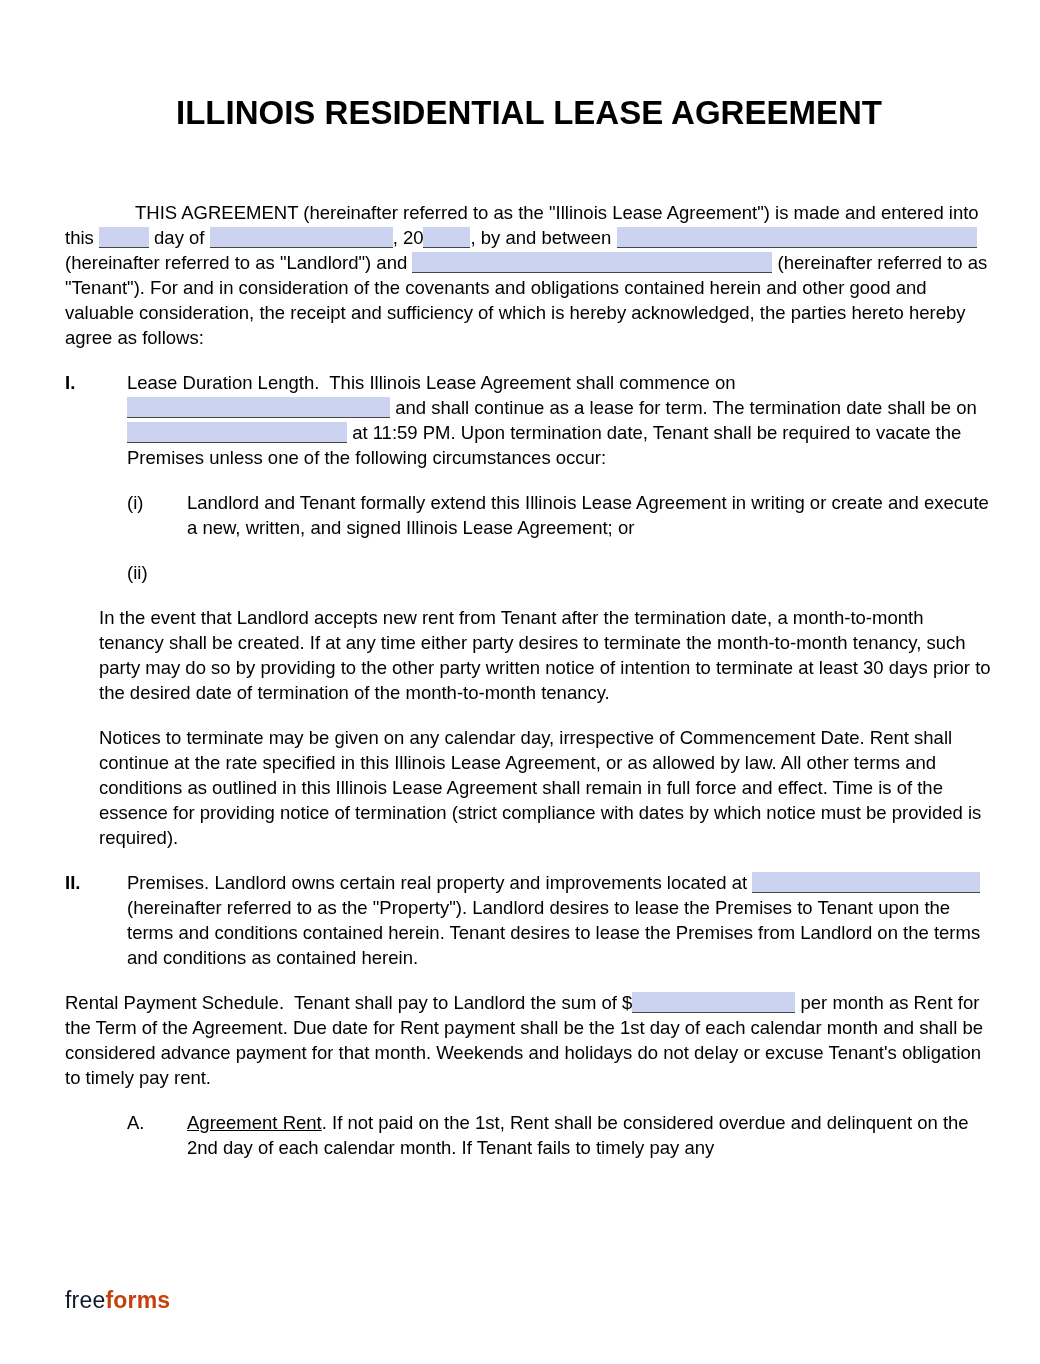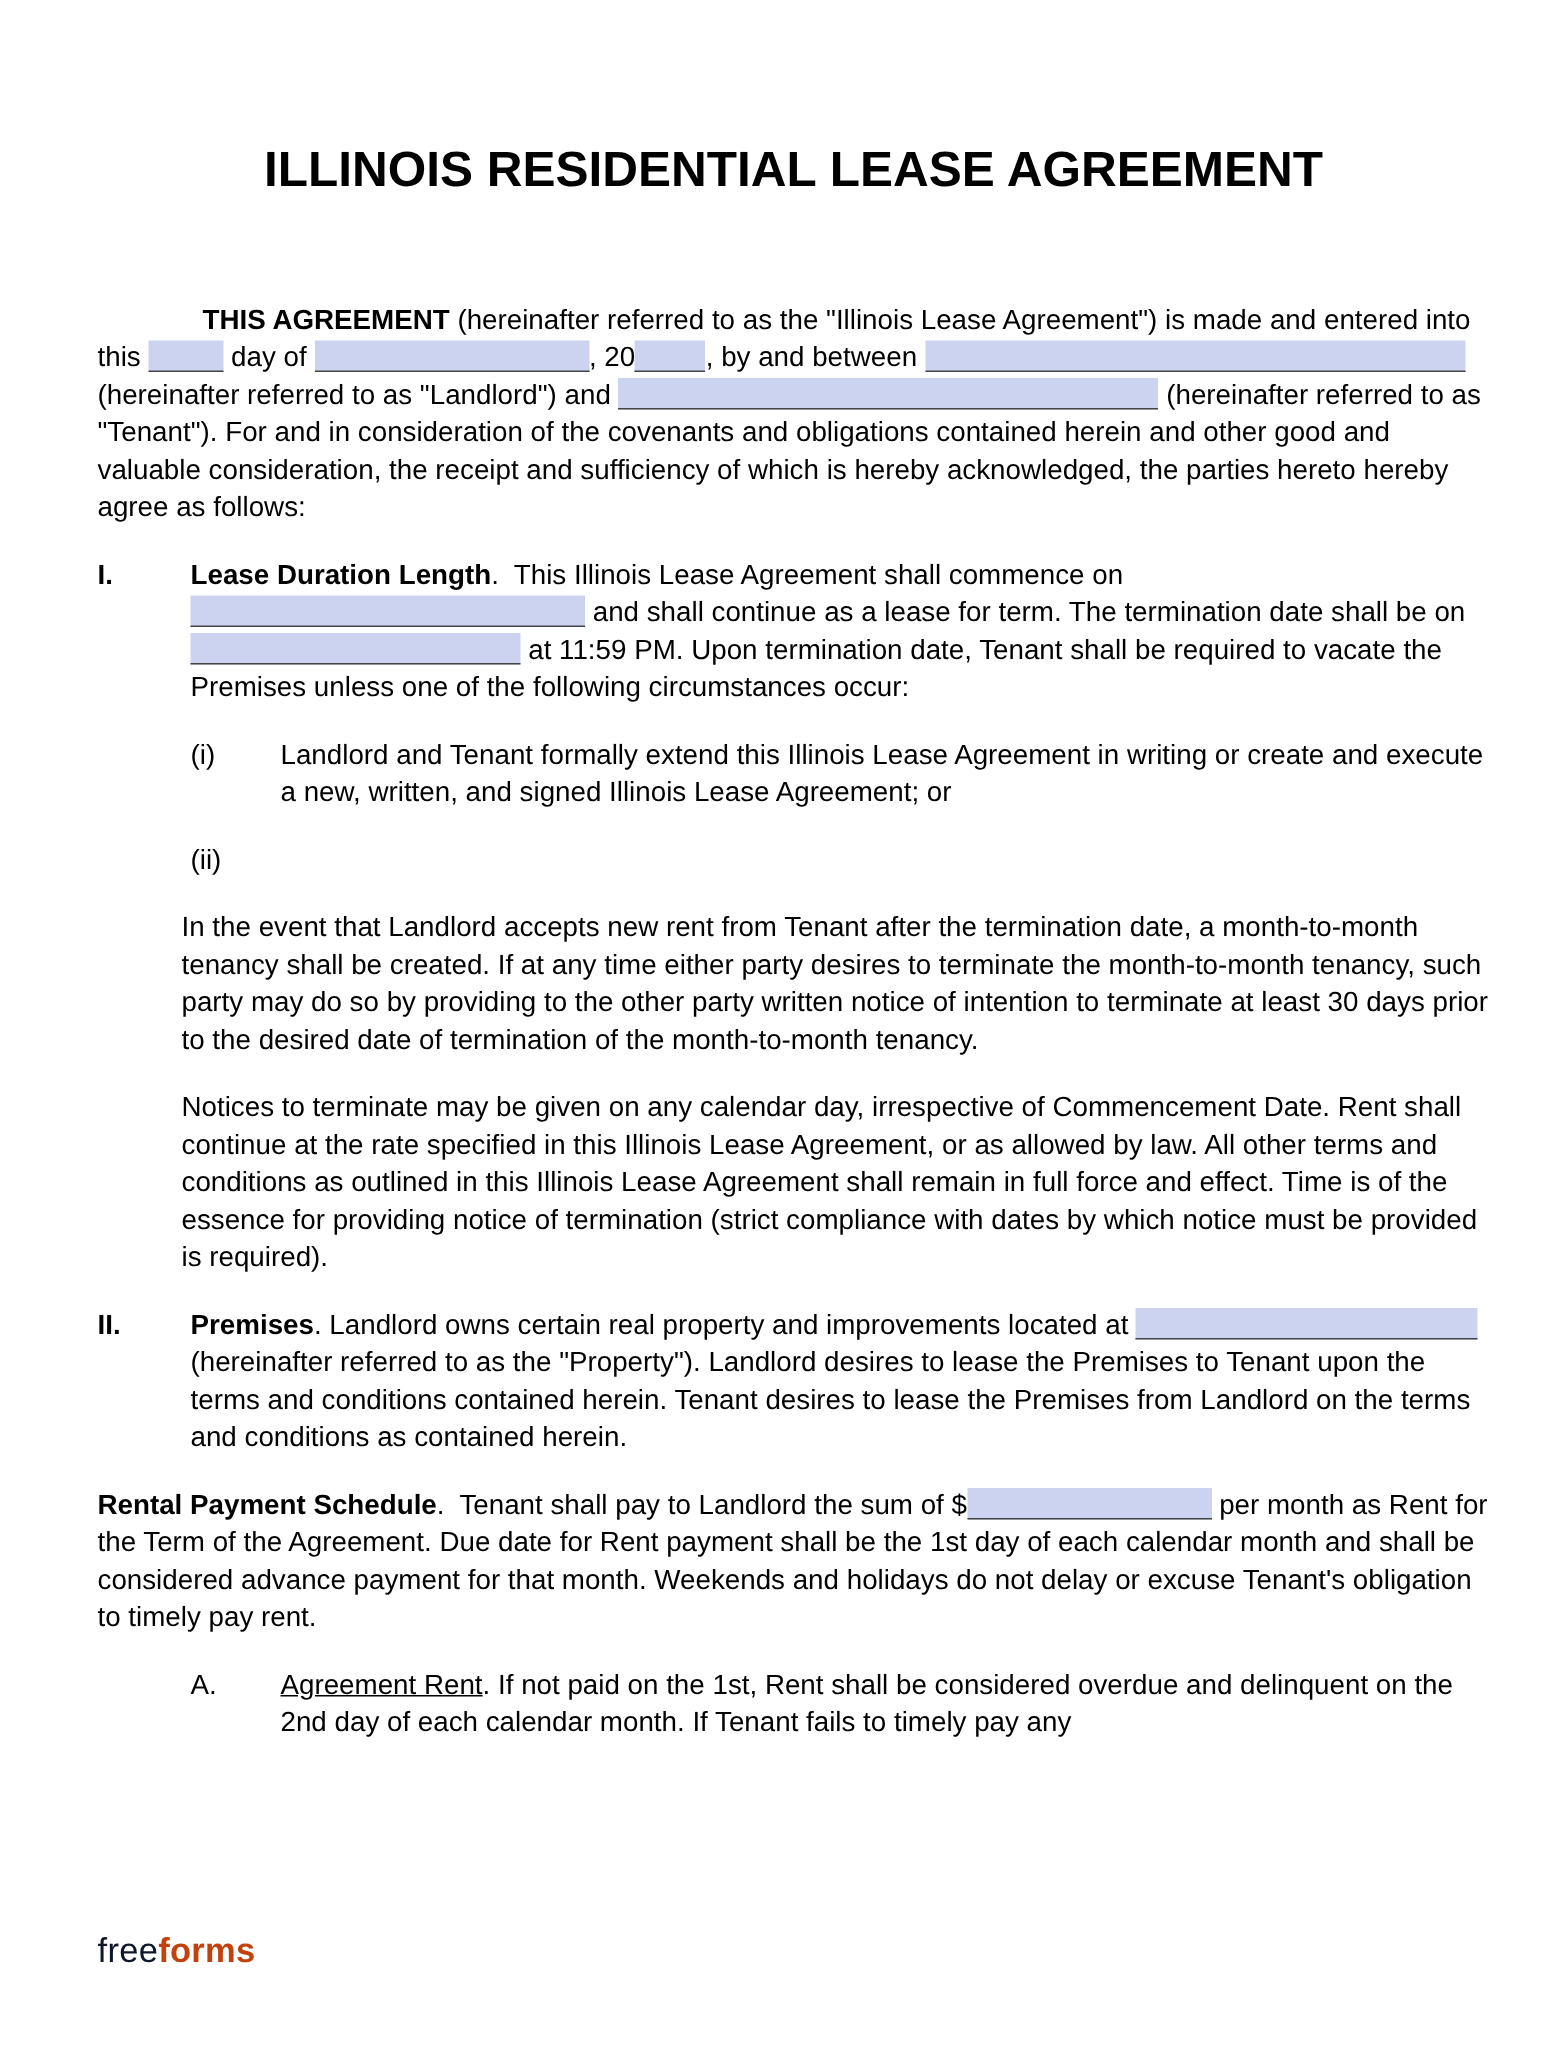--- a/index.html
+++ b/index.html
@@ -13,22 +13,22 @@
     font-size:33px;line-height:38px;font-weight:700;text-align:center;
     margin:0 0 68px 0;
   }
   .block{margin-bottom:20px;}
   p{margin:0;}
   .intro .content{text-indent:70px;}
   .section{display:flex;}
   .section .num{width:62px;flex:none;font-weight:700;}
   .sub{display:flex;margin-left:62px;}
   .sub .num{width:60px;flex:none;}
-  .para{margin-left:56px;}
-  .bold{font-weight:700;}
+  .para{margin-left:34px;}
+  .bold{font-weight:400;}
   .ul{text-decoration:underline;}
   .blank{
     display:inline-block;height:20px;vertical-align:-4px;
     background:#cbd3f1;border-bottom:1px solid #444;
   }
   .footer{
     position:absolute;left:65px;top:1286px;
     font-size:23px;line-height:28px;letter-spacing:0.2px;
   }
   .footer .free{color:#0f172a;font-weight:400;}

